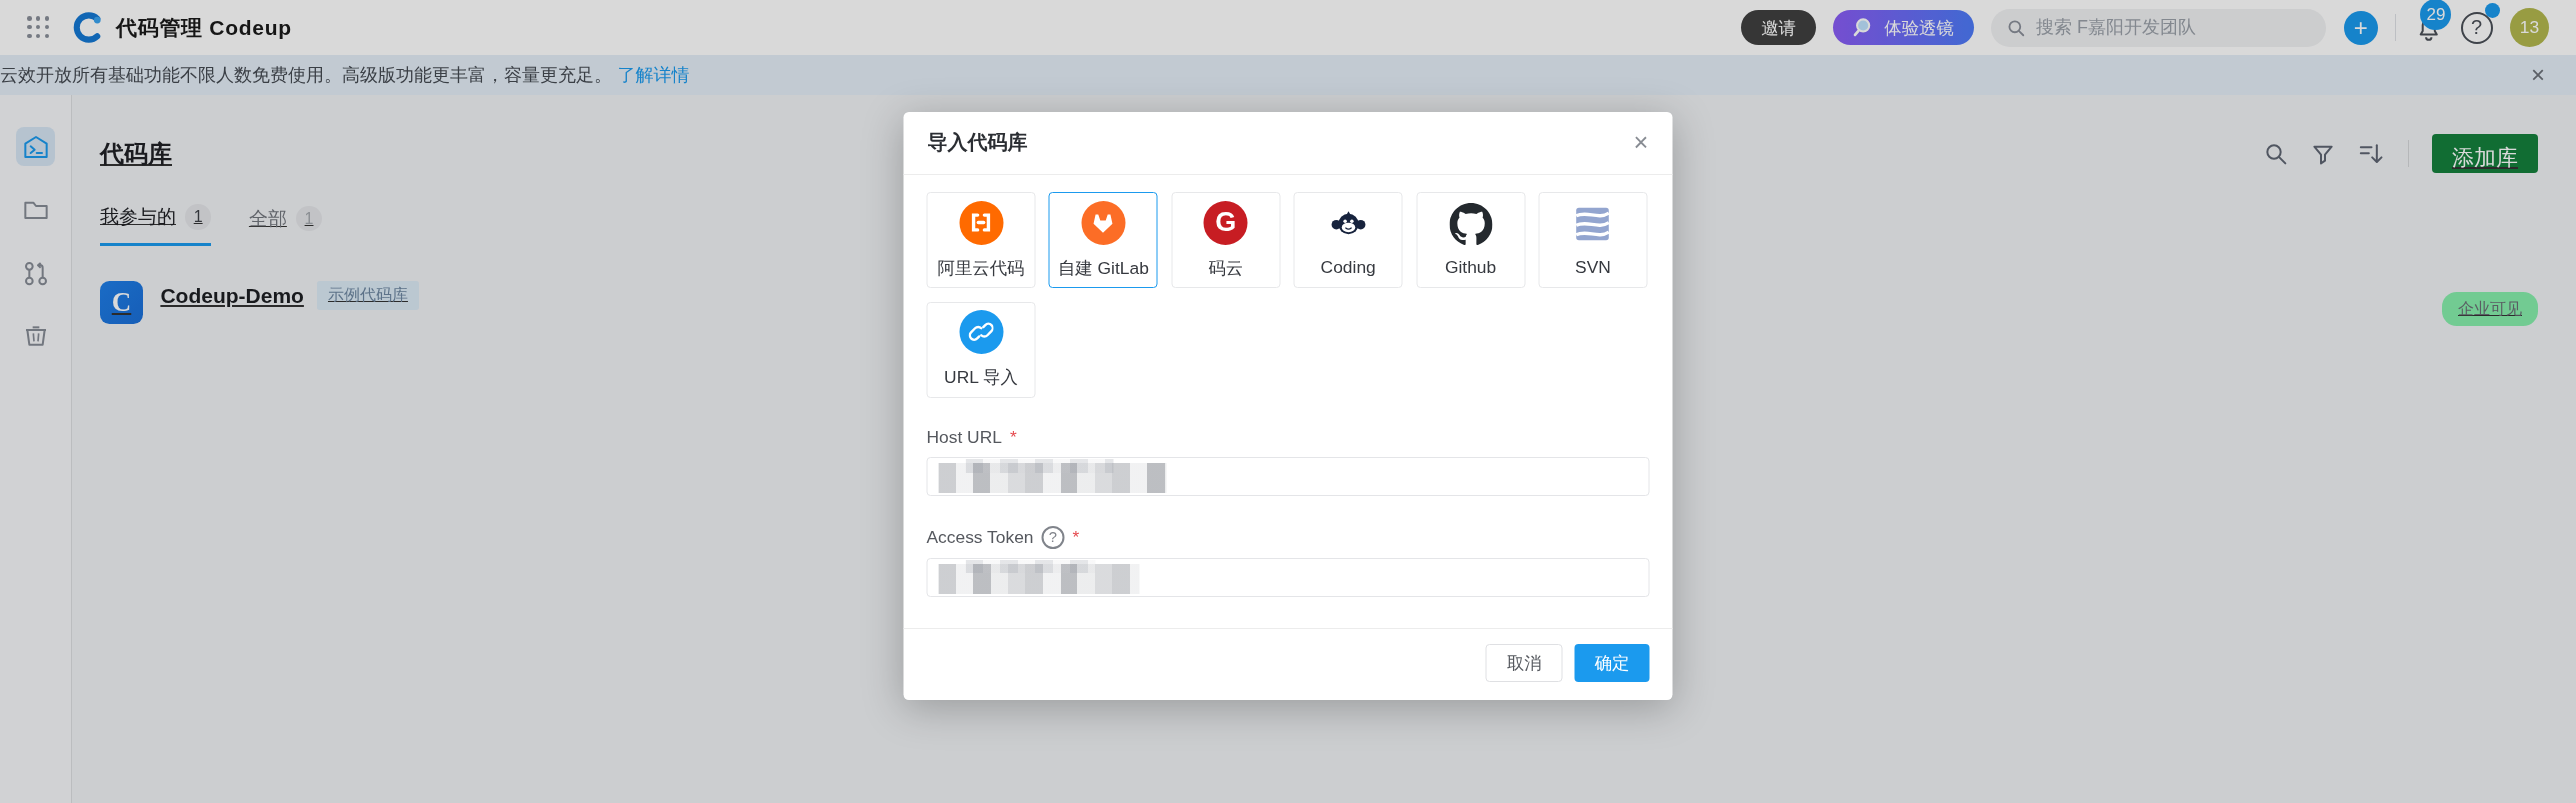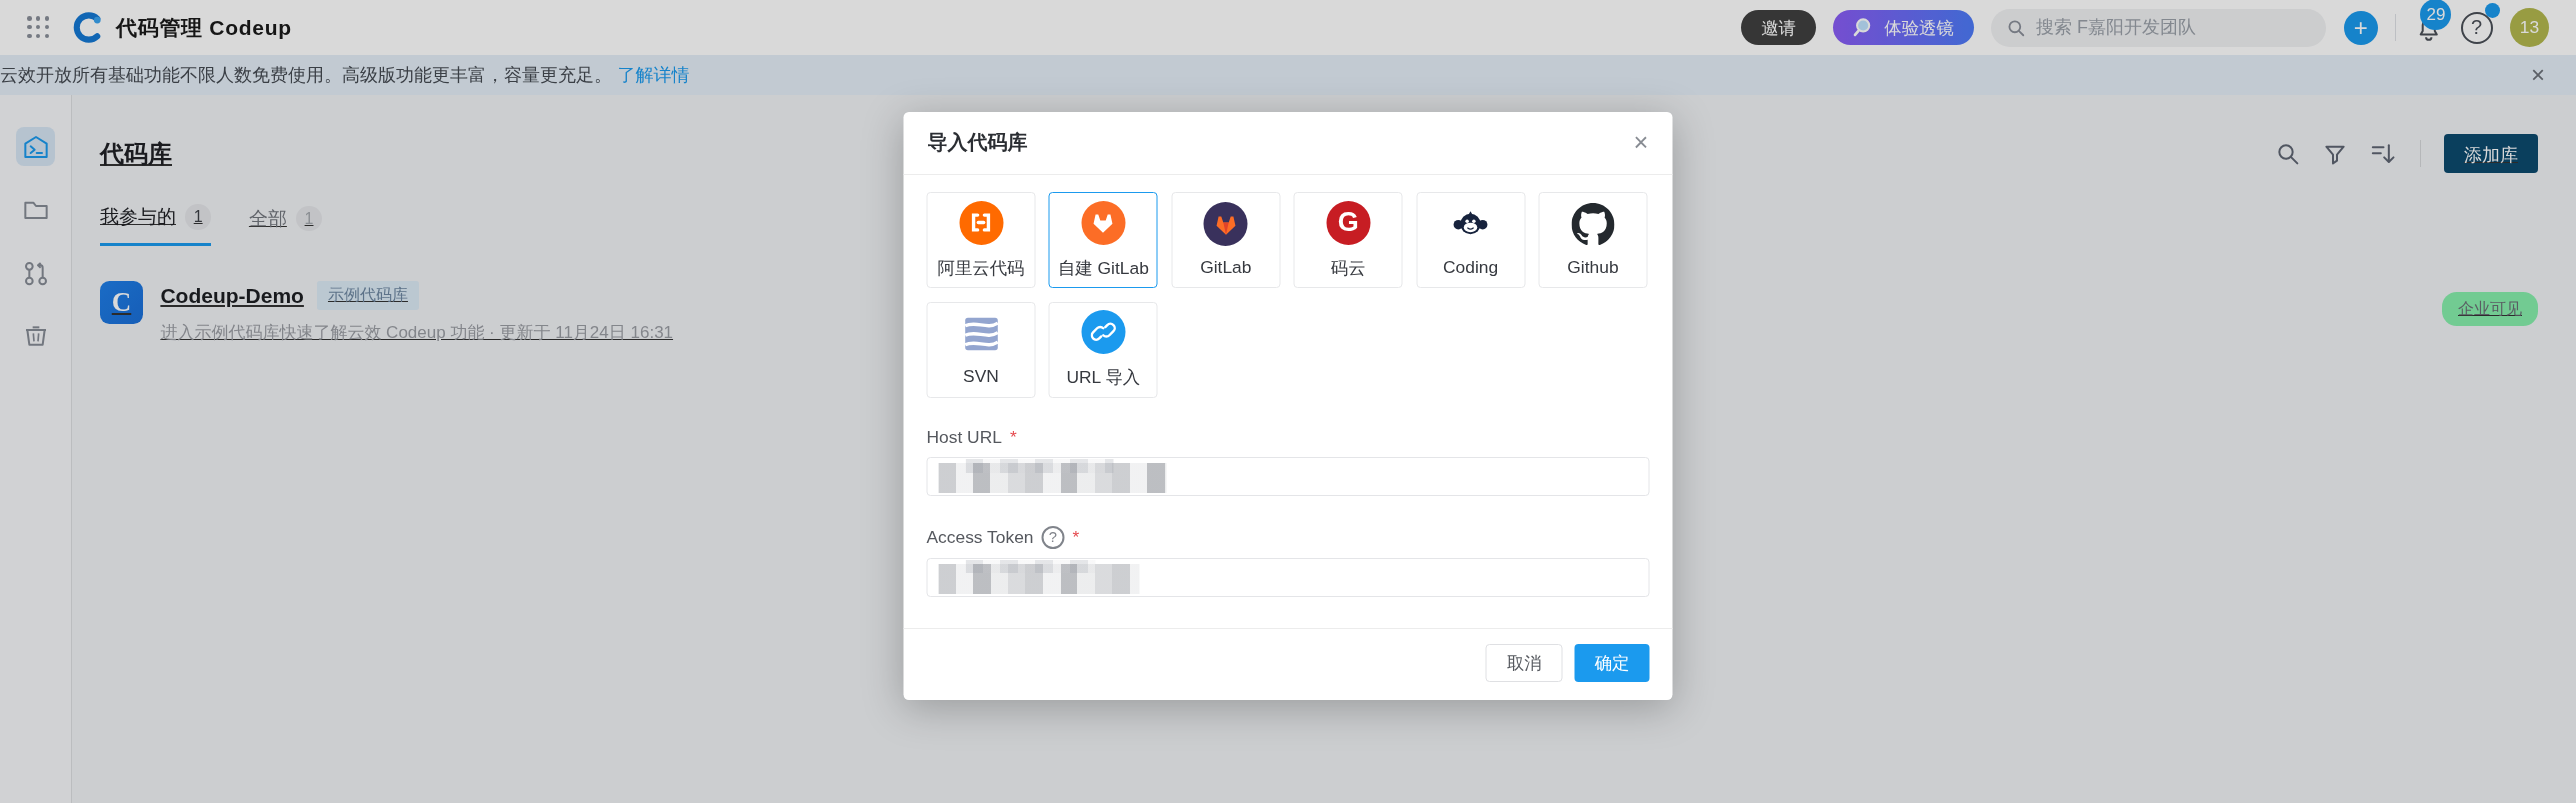--- a/index.html
+++ b/index.html
@@ -49,22 +49,22 @@
   .sidebar { width:72px; background:#f6f7f9; border-right:1.3px solid #dcdee1;
              display:flex; flex-direction:column; align-items:center; padding-top:32px; gap:24px; }
   .side-item { width:39px; height:39px; border-radius:8px; display:flex; align-items:center; justify-content:center; cursor:pointer; }
   .side-item.active { background:#d6e6f4; }
   .main { flex:1; padding:39px 38px 0 28px; position:relative;text-decoration:underline; }
   .page-title { font-size:24px; font-weight:bold; color:#202226; }
   .title-row { display:flex; align-items:center; }
   .title-actions { margin-left:auto; display:flex; align-items:center; gap:23px; }
   .action-ic { cursor:pointer; display:flex; }
   .act-divider { width:1.3px; height:27px; background:#d5d7da; }
-  .add-btn { height:39px; padding:9px 20px; background:#0c4a6e; border:none; border-radius:4px;
-             color:#fff; font-size:18px; cursor:pointer; }
+  .add-btn { height:39px; padding:9px 20px; background:#15803d; border:none; border-radius:4px;
+             color:#fff; font-size:22px; cursor:pointer; }
   .tabs { display:flex; gap:38px; margin-top:31px; }
   .tab { display:flex; align-items:center; gap:9.4px; font-size:19px; padding-bottom:13.4px; cursor:pointer; color:#73777e; }
   .tab.active { color:#202226; border-bottom:3.4px solid #1b9aee; }
   .tab-badge { min-width:25.5px; height:25.5px; border-radius:12.7px; background:#e4e6e9; font-size:16px;
                display:flex; align-items:center; justify-content:center; color:#3c3f45; padding:0 5.4px;}
   .tab:not(.active) .tab-badge { color:#a3a7ad; }
   .repo-row { display:flex; align-items:flex-start; margin-top:35px; }
   .repo-icon { width:43px; height:43px; border-radius:9.4px; background:linear-gradient(135deg,#1f7fe8,#1b6fd8);
                color:#fff; font-size:27px; font-weight:bold; display:flex; align-items:center; justify-content:center;
                font-family:"Liberation Serif", serif; cursor:pointer; }
@@ -250,21 +250,20 @@
         </div>
       </div>
 
       <div class="repo-row">
         <div class="repo-icon">C</div>
         <div class="repo-info">
           <div class="repo-name-line">
             <span class="repo-name">Codeup-Demo</span>
             <span class="repo-badge">示例代码库</span>
           </div>
-          <div class="repo-desc">进入示例代码库快速了解云效 Codeup 功能 · 更新于 11月24日 16:31</div>
         </div>
         <span class="visibility-pill">企业可见</span>
       </div>
     </main>
   </div>
 
   <div class="dim"></div>
 
   <section class="modal">
     <div class="modal-header">
@@ -288,29 +287,20 @@
 
         <div class="tile selected">
           <div class="circle64 c-gitlab">
             <svg width="27" height="27" viewBox="0 0 40 40">
               <path d="M20 35 L6 22 L9 8 L13 8 L16 17 H24 L27 8 L31 8 L34 22 Z" fill="#fff"></path>
             </svg>
           </div>
           <div class="tile-label">自建 GitLab</div>
         </div>
 
-        <div class="tile">
-          <div class="circle64 c-gitlabdark">
-            <svg width="27" height="27" viewBox="0 0 40 40">
-              <path d="M20 35 L6 22 L9 8 L13 8 L16 17 H24 L27 8 L31 8 L34 22 Z" fill="#fc6d26"></path>
-              <path d="M20 35 L16 17 H24 Z" fill="#e24329"></path>
-            </svg>
-          </div>
-          <div class="tile-label">GitLab</div>
-        </div>
 
         <div class="tile">
           <div class="circle64 c-gitee">G</div>
           <div class="tile-label">码云</div>
         </div>
 
         <div class="tile">
           <div class="circle64">
             <svg width="42" height="42" viewBox="0 0 62 62">
               <circle cx="13" cy="32" r="7" fill="#17233d"></circle>

